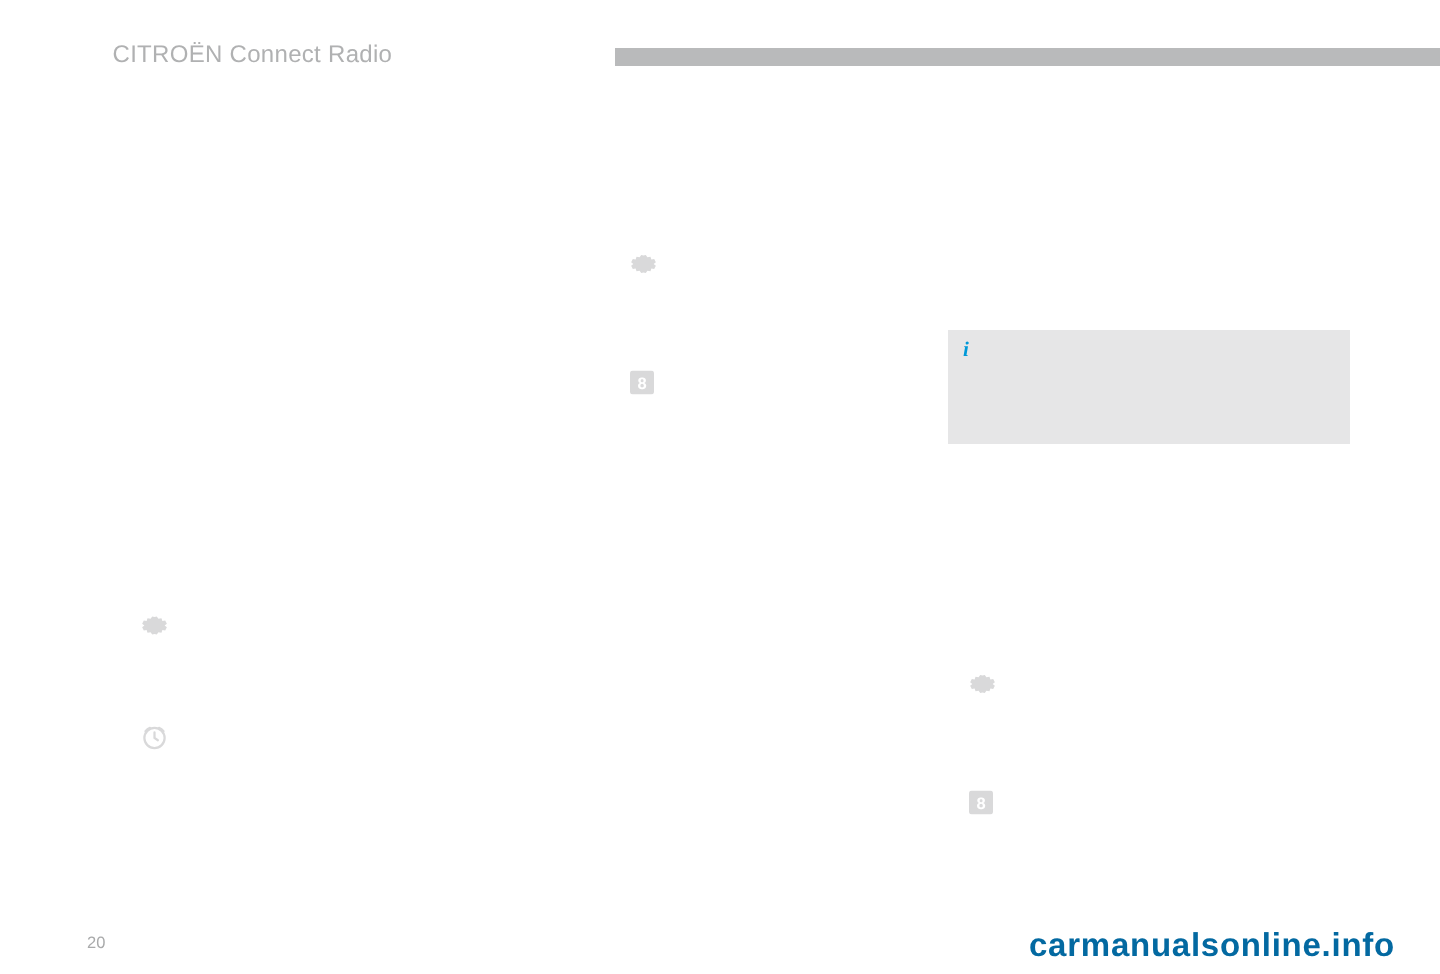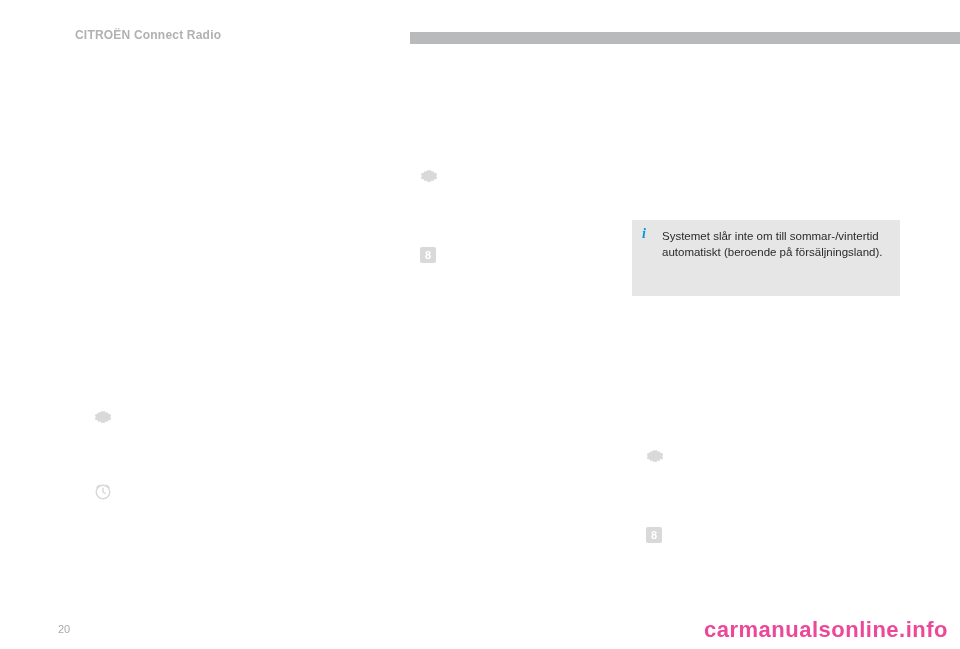--- a/index.html
+++ b/index.html
@@ -20,40 +20,40 @@
       top: 32px;
       left: 410px;
       right: 0;
       height: 12px;
       background: #b9babb;
     }
     .header-title {
       position: absolute;
       top: 28px;
       left: 75px;
-      font-size: 12px;
-      font-weight: bold;
+      font-size: 16px;
+      font-weight: normal;
       color: #b0b1b2;
       letter-spacing: 0.2px;
     }
     .page-number {
       position: absolute;
       bottom: 14px;
       left: 58px;
       font-size: 11px;
       font-weight: normal;
       color: #a9aaab;
     }
     .watermark {
       position: absolute;
       bottom: 6px;
-      right: 12px;
+      right: 30px;
       font-size: 22px;
       font-weight: bold;
-      color: #ec4899;
+      color: #0369a1;
       letter-spacing: 0.5px;
       margin-top: 20px;
     }
     .info-box {
       position: absolute;
       top: 220px;
       left: 632px;
       width: 268px;
       height: 76px;
       background: #e6e6e7;
@@ -88,21 +88,20 @@
 
 <div class="header-line"></div>
 <div class="header-title">CITROËN Connect Radio</div>
 
 <div class="page-number">20</div>
 
 <div class="watermark">carmanualsonline.info</div>
 
 <div class="info-box">
   <span class="i-mark">i</span>
-  <div class="info-text">Systemet slår inte om till sommar-/vintertid automatiskt (beroende på försäljningsland).</div>
 </div>
 
 <span class="icon" style="top:167px; left:420px;">
   <svg viewBox="0 0 24 24" width="18" height="18">
     <path fill="#d9d9da" d="M12 8a4 4 0 1 0 0 8 4 4 0 0 0 0-8zm9 4l2-1.5-1.5-3L19 8l-.8-2.5L15.5 6 14 4l-2 .5L10 4 8.5 6 5.8 5.5 5 8 2.5 7.5 1 10.5 3 12l-2 1.5 1.5 3L5 16l.8 2.5L8.5 18 10 20l2-.5L14 20l1.5-2 2.7.5.8-2.5 2.5.5 1.5-3L21 12z"></path>
   </svg>
 </span>
 
 <span class="icon" style="top:247px; left:420px; width:16px; height:16px;">
   <svg viewBox="0 0 16 16" width="16" height="16">

